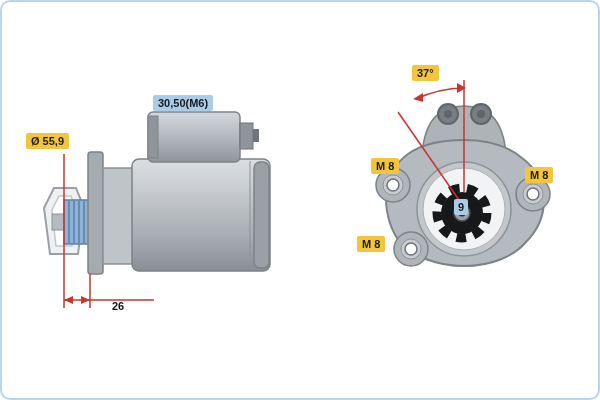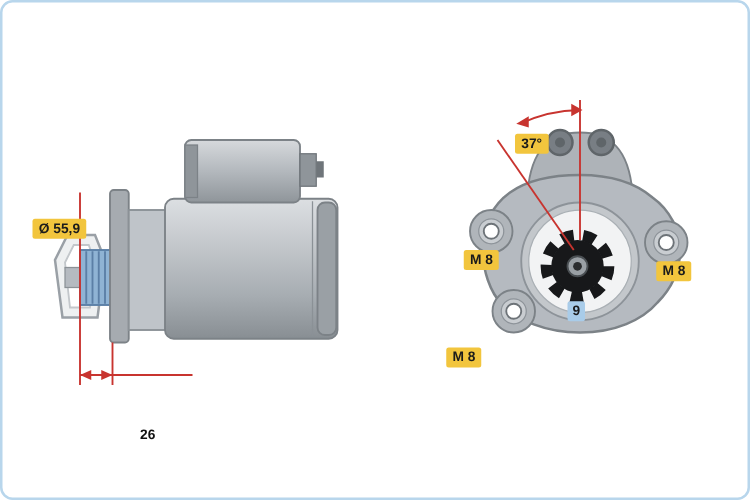--- a/index.html
+++ b/index.html
@@ -15,21 +15,20 @@
   svg{position:absolute;left:0;top:0;}
   .tag{
     position:absolute;
     font:bold 11px "Liberation Sans", sans-serif;
     color:#1b1b1b;
     padding:1px 5px;
     line-height:14px;
     border-radius:2px;
     white-space:nowrap;
     z-index:5;
-    margin-top:42px;
   }
   .yellow{background:#f2c53d;}
   .blue{background:#a9cce9;}
   .plain{background:transparent;color:#111;padding:0 2px;}
 </style>
 </head>
 <body>
 
 <div class="canvas">
 
@@ -128,20 +127,21 @@
     <g fill="#c8342f" stroke="none">
       <polygon points="62,298 71,294 71,302"></polygon>
       <polygon points="88,298 79,294 79,302"></polygon>
       <polygon points="411,97 421,91 421,100"></polygon>
       <polygon points="464,86 455,81 455,91"></polygon>
     </g>
   </svg>
 
   <div class="tag yellow" style="left:24px;top:131px">Ø 55,9</div>
 
+  <div class="tag blue" style="left:151px;top:93px">30,50(M6)</div>
 
   <div class="tag plain" style="left:108px;top:297px">26</div>
 
   <div class="tag yellow" style="left:410px;top:63px">37°</div>
 
   <div class="tag yellow" style="left:369px;top:156px">M 8</div>
 
   <div class="tag yellow" style="left:523px;top:165px">M 8</div>
 
   <div class="tag yellow" style="left:355px;top:234px">M 8</div>

